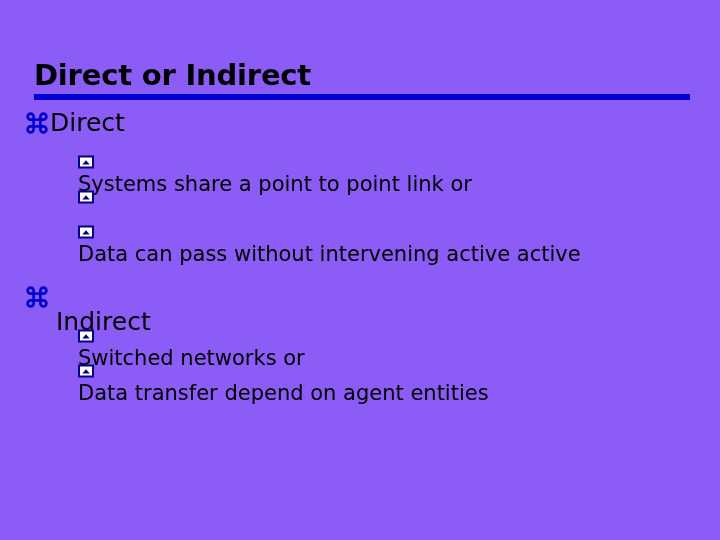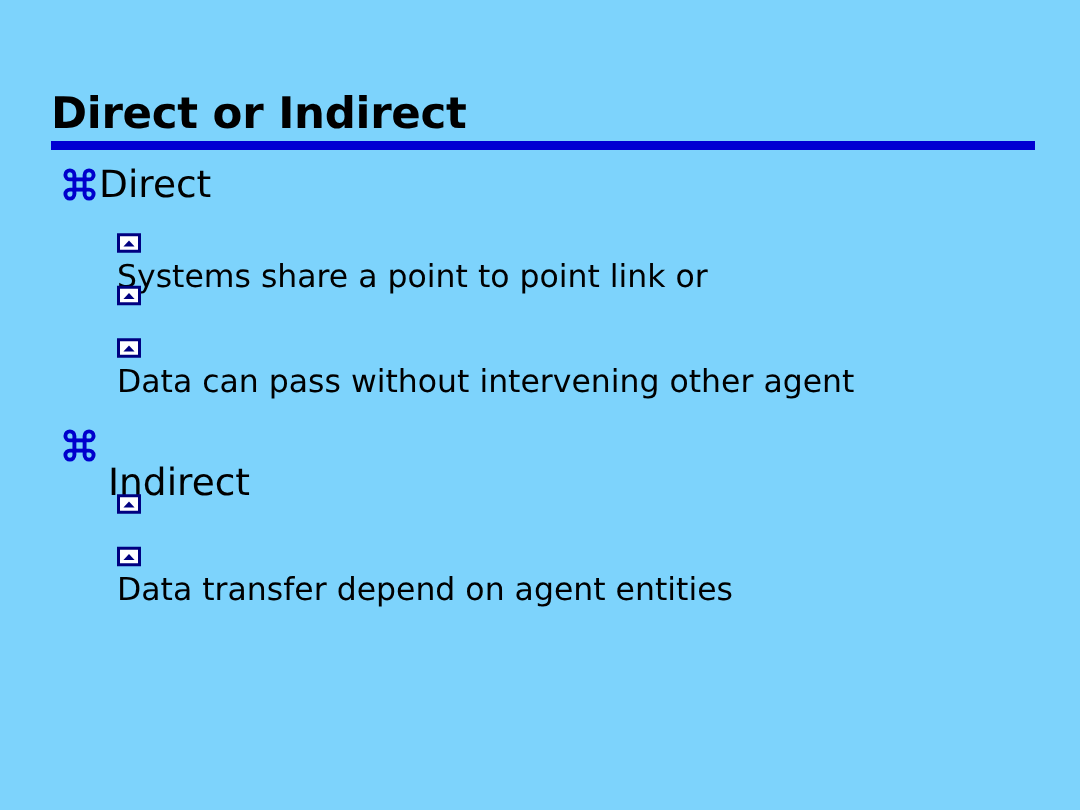--- a/index.html
+++ b/index.html
@@ -13,21 +13,21 @@
     height: 540px;
     overflow: hidden;
     font-family: "DejaVu Sans", "Liberation Sans", sans-serif;
     -webkit-font-smoothing: none;
   }
 
   .slide {
     position: relative;
     width: 720px;
     height: 540px;
-    background: #7dd3fc;
+    background: #8b5cf6;
     box-sizing: border-box;
   }
 
   
   .slide-title {
     position: absolute;
     left: 34px;
     top: 58px;
     width: 660px;
     font-size: 29px;
@@ -52,21 +52,21 @@
     position: absolute;
     left: 0;
     top: 108px;
     width: 720px;
   }
 
   .lvl1 {
     position: relative;
     display: flex;
     align-items: flex-start;
-    padding-left: 42px;
+    padding-left: 26px;
     height: 36px;
   }
   .lvl1 .bullet-clover {
     flex: 0 0 auto;
     width: 22px;
     height: 26px;
     margin-top: 4px;
     margin-right: 2px;
   }
   .lvl1 .lvl1-text {
@@ -159,21 +159,21 @@
         </span>
       </div>
 
       <div class="lvl2">
         <span class="bullet-sq">
           <svg viewBox="0 0 16 16" width="16" height="16" aria-hidden="true">
             <rect x="1" y="2.5" width="14" height="11" fill="#ffffff" stroke="#000080" stroke-width="2"></rect>
             <path d="M4.3 10.4 L8 6.3 L11.7 10.4 Z" fill="#000080"></path>
           </svg>
         </span>
-        <span class="lvl2-text">Data can pass without intervening other agent</span>
+        <span class="lvl2-text">Data can pass without intervening active active</span>
       </div>
 
     </div>
 
     <div class="lvl1 spaced">
       <span class="bullet-clover">
         <svg viewBox="0 0 22 22" width="22" height="22" aria-hidden="true">
           <g fill="none" stroke="#0000cc" stroke-width="2.6" stroke-linecap="round">
             <path d="M7.6 7.6 L7.6 4.6 A3 3 0 1 0 4.6 7.6 L7.6 7.6 Z"></path>
             <path d="M14.4 7.6 L17.4 7.6 A3 3 0 1 0 14.4 4.6 L14.4 7.6 Z"></path>
@@ -188,20 +188,21 @@
 
     <div class="sub-list">
 
       <div class="lvl2">
         <span class="bullet-sq">
           <svg viewBox="0 0 16 16" width="16" height="16" aria-hidden="true">
             <rect x="1" y="2.5" width="14" height="11" fill="#ffffff" stroke="#000080" stroke-width="2"></rect>
             <path d="M4.3 10.4 L8 6.3 L11.7 10.4 Z" fill="#000080"></path>
           </svg>
         </span>
+        <span class="lvl2-text">Switched networks or</span>
       </div>
 
 
       <div class="lvl2">
         <span class="bullet-sq">
           <svg viewBox="0 0 16 16" width="16" height="16" aria-hidden="true">
             <rect x="1" y="2.5" width="14" height="11" fill="#ffffff" stroke="#000080" stroke-width="2"></rect>
             <path d="M4.3 10.4 L8 6.3 L11.7 10.4 Z" fill="#000080"></path>
           </svg>
         </span>

